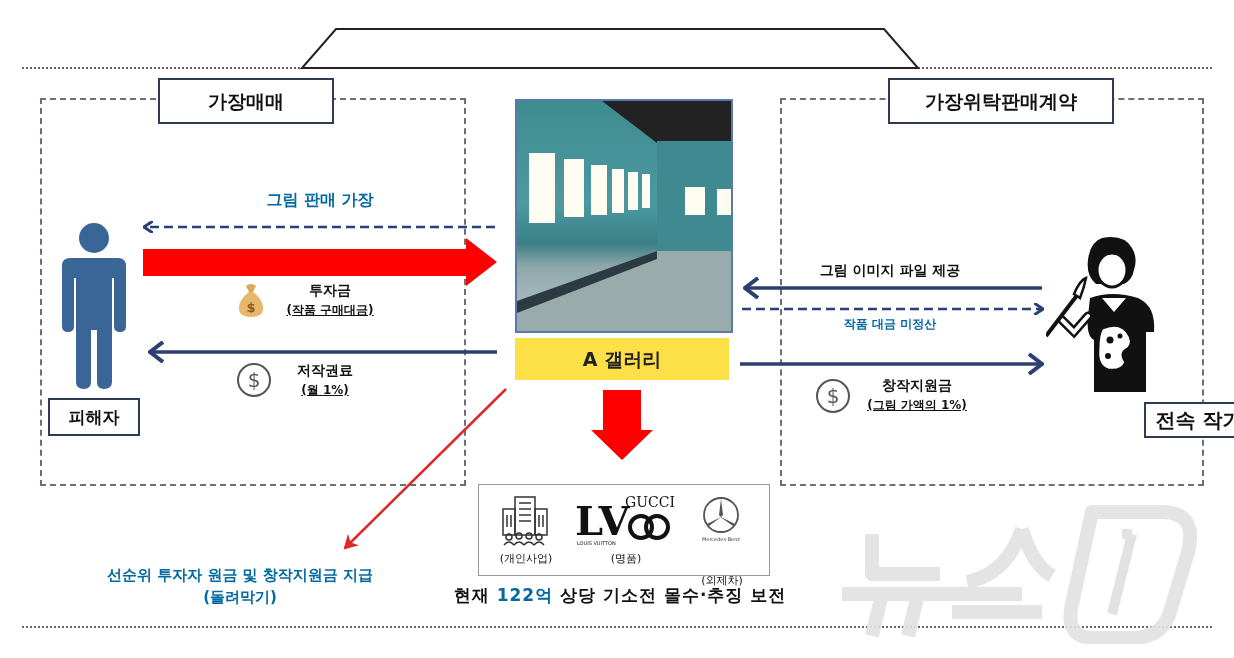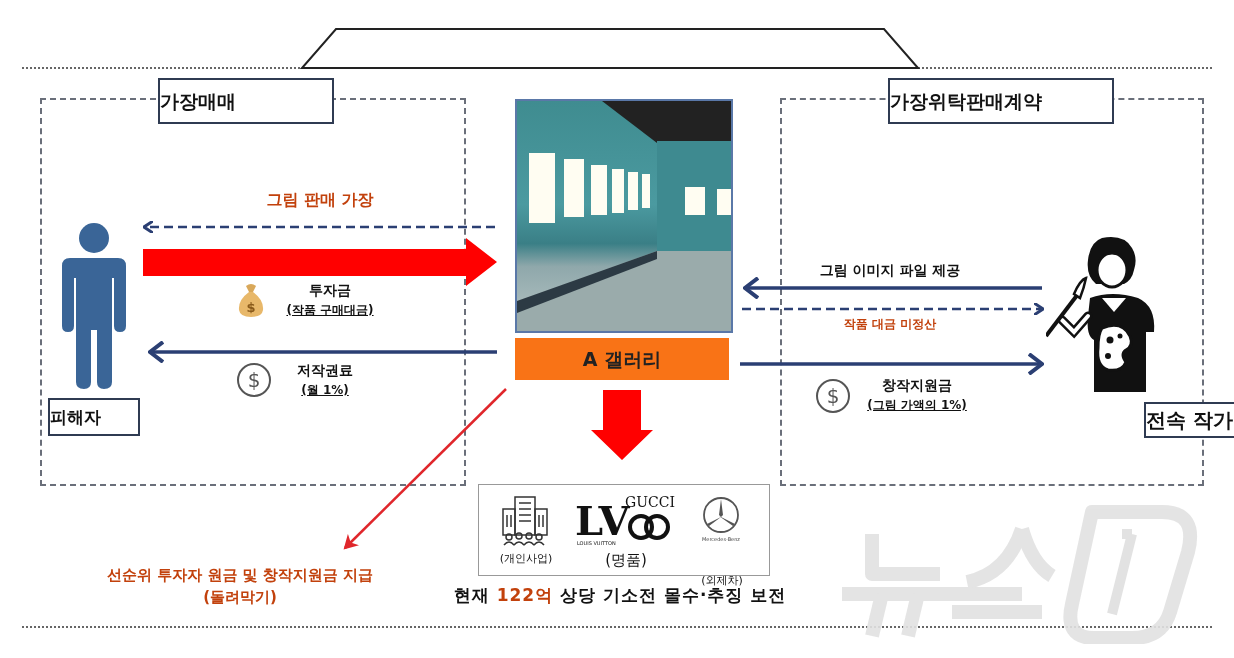--- a/index.html
+++ b/index.html
@@ -5,31 +5,31 @@
   html, body { margin:0; padding:0; background:#ffffff; }
   body { width:1234px; height:658px; position:relative; overflow:hidden;
          font-family:"DejaVu Sans", sans-serif; color:#111; }
   .abs { position:absolute; }
   .dotline { position:absolute; left:22px; width:1190px; height:0; border-top:2px dotted #666; }
   .title-wrap { position:absolute; left:300px; top:28px; width:620px; height:40px; }
   .title-text { position:absolute; left:0; top:3px; width:620px; text-align:center;
                 font-size:26px; font-weight:bold; letter-spacing:3px; color:#111; }
   .dash-box { position:absolute; border:2px dashed #6a6f7a; }
   .label-box { position:absolute; background:#fff; border:2px solid #2f3b52;
-               text-align:left; font-weight:bold; color:#111; }
-  .red { color:#c2410c; }
+               text-align:center; font-weight:bold; color:#111; }
+  .red { color:#0369a1; }
   .txt { position:absolute; font-weight:bold; text-align:center; white-space:nowrap; }
   .small { font-size:12px;text-decoration:underline; }
   .coin { position:absolute; width:30px; height:30px; border:2.5px solid #555; border-radius:50%;
           font-size:20px; line-height:30px; text-align:center; color:#555; font-weight:normal; box-sizing:content-box;}
   .gallery-img { position:absolute; left:515px; top:99px; width:214px; height:230px;
                  border:2px solid #5a78a8; overflow:hidden;
                  background:linear-gradient(180deg,#3f8c90 0%,#4b9aa0 45%,#3a7f86 62%,#8fa8ab 72%,#b8c6c6 100%); }
   .gallery-label { position:absolute; left:515px; top:338px; width:214px; height:42px;
-                   background:#f97316; text-align:center; line-height:42px;
+                   background:#fde047; text-align:center; line-height:42px;
                    font-size:19px; font-weight:bold; color:#222; }
   .seize-box { position:absolute; left:478px; top:484px; width:290px; height:90px; border:1px solid #999; background:#fff; }
 </style>
 </head>
 <body>
 
 <div class="dotline" style="top:67px;"></div>
 <div class="dotline" style="top:626px;"></div>
 
 <div class="title-wrap">
@@ -141,21 +141,21 @@
   </svg>
   <div class="txt" style="left:10px;top:66px;width:74px;font-size:11px;font-weight:normal;">(개인사업)</div>
 
   <svg class="abs" style="left:94px;top:6px;" width="110" height="60" viewBox="0 0 110 60">
     <text x="2" y="44" font-family="DejaVu Serif, serif" font-size="40" font-weight="bold" fill="#111">LV</text>
     <text x="4" y="54" font-family="DejaVu Sans, sans-serif" font-size="5" fill="#111">LOUIS VUITTON</text>
     <text x="52" y="16" font-family="DejaVu Serif, serif" font-size="14" fill="#111">GUCCI</text>
     <circle cx="68" cy="36" r="11" fill="none" stroke="#111" stroke-width="4"></circle>
     <circle cx="84" cy="36" r="11" fill="none" stroke="#111" stroke-width="4"></circle>
   </svg>
-  <div class="txt" style="left:110px;top:66px;width:74px;font-size:15px;font-weight:normal;text-align:center;">(명품)</div>
+  <div class="txt" style="left:110px;top:66px;width:74px;font-size:11px;font-weight:normal;text-align:center;">(명품)</div>
 
   <svg class="abs" style="left:218px;top:10px;" width="48" height="52" viewBox="0 0 48 52">
     <circle cx="24" cy="20" r="17" fill="none" stroke="#555" stroke-width="1.8"></circle>
     <polygon points="24,4 26,20 24,22 22,20" fill="#555"></polygon>
     <polygon points="24,22 38,29 36,31 22,21" fill="#555"></polygon>
     <polygon points="24,22 12,31 10,29 26,21" fill="#555"></polygon>
     <text x="24" y="46" text-anchor="middle" font-size="5" fill="#444" font-family="DejaVu Sans, sans-serif">Mercedes-Benz</text>
   </svg>
   <div class="txt" style="left:206px;top:66px;width:74px;font-size:11px;font-weight:normal;margin-top:22px;">(외제차)</div>
 </div>

